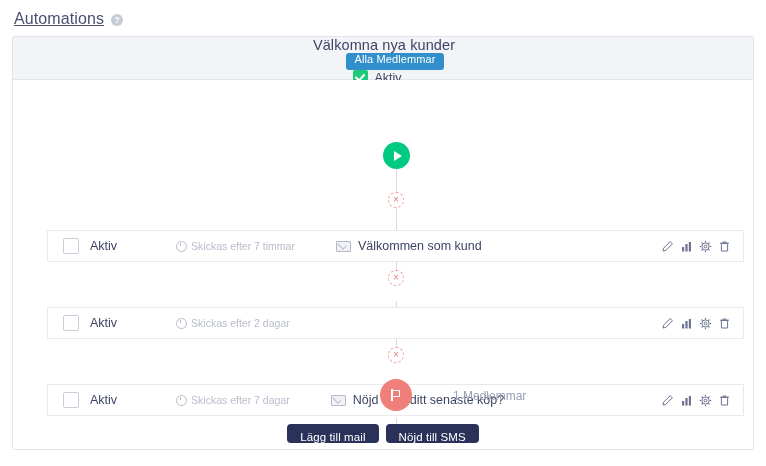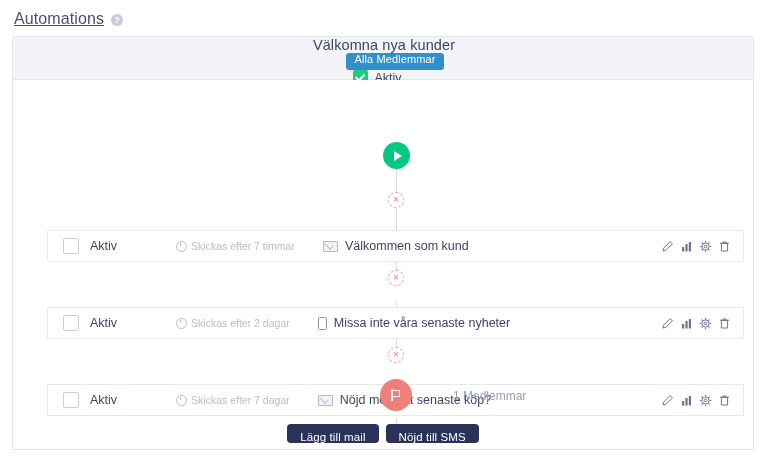--- a/index.html
+++ b/index.html
@@ -264,21 +264,21 @@
     display: inline-block;
   }
   .clock-glyph::after {
     content: "";
     position: absolute;
     left: 3px; top: 1.5px;
     width: 1px; height: 3px;
     background: #b9bdcb;
   }
   .step-name {
-    margin-left: 28px;
+    margin-left: 41px;
     font-size: 12.5px;
     color: #3d4465;
     display: flex;
     align-items: center;
     gap: 7px;
     flex: 0 0 auto;
   }
   .envelope-glyph {
     width: 13px;
     height: 9px;
@@ -486,24 +486,20 @@
 
     <div class="x-node" style="top:190px;">×</div>
 
     <div class="step-row" style="top:227px;">
       <span class="step-check"></span>
       <span class="step-active-label">Aktiv</span>
       <span class="step-delay">
         <span class="clock-glyph"></span>
         <span>Skickas efter 2 dagar</span>
       </span>
-      <span class="step-name">
-        <span class="phone-glyph"></span>
-        <span>Missa inte våra senaste nyheter</span>
-      </span>
       <span class="row-spacer"></span>
       <span class="row-actions">
         <span class="act-icon">
             <svg width="13" height="13" viewBox="0 0 13 13">
               <path d="M9.2 1.6l2.2 2.2-6.6 6.6-2.8.6.6-2.8z" fill="none" stroke="#6d7390" stroke-width="1"></path>
             </svg>
           </span>
         <span class="act-icon">
             <svg width="13" height="13" viewBox="0 0 13 13">
               <rect x="2" y="7" width="2.2" height="4.5" fill="#6d7390"></rect>

